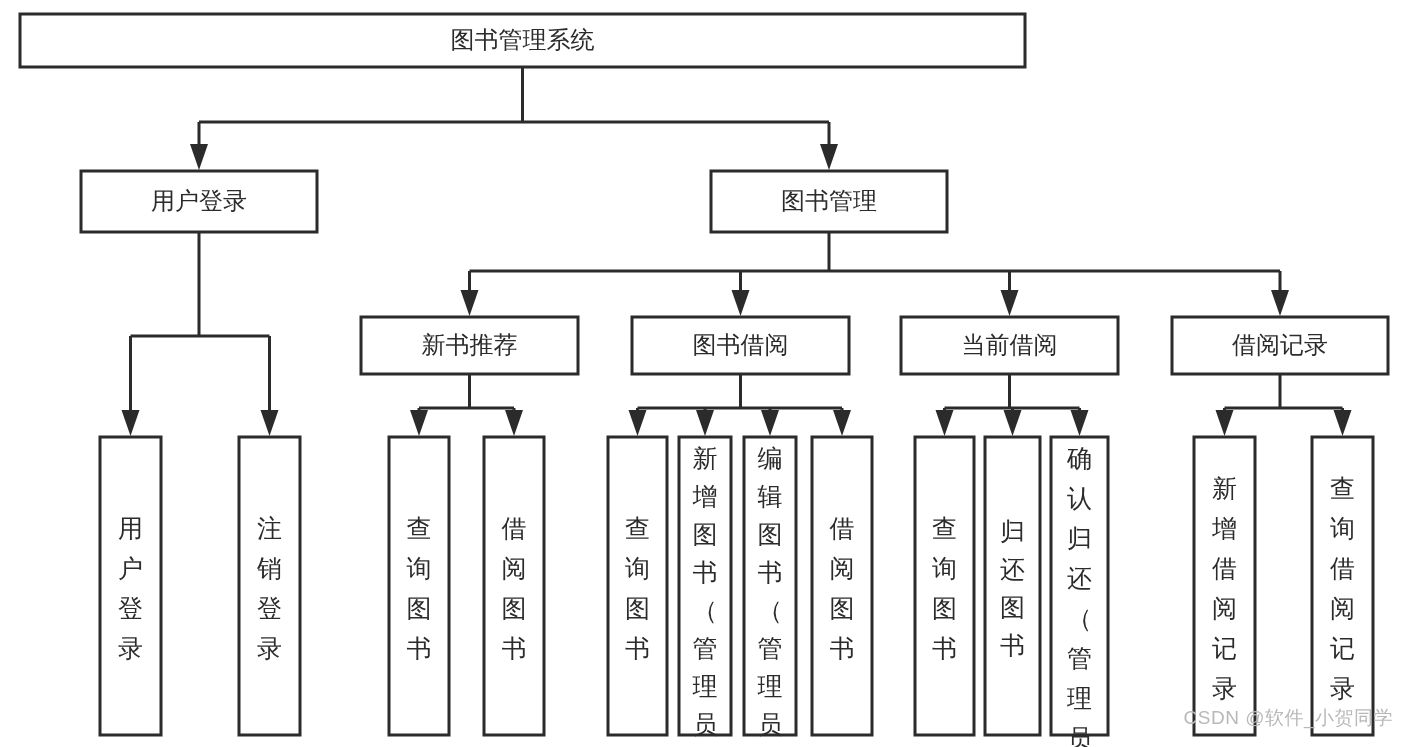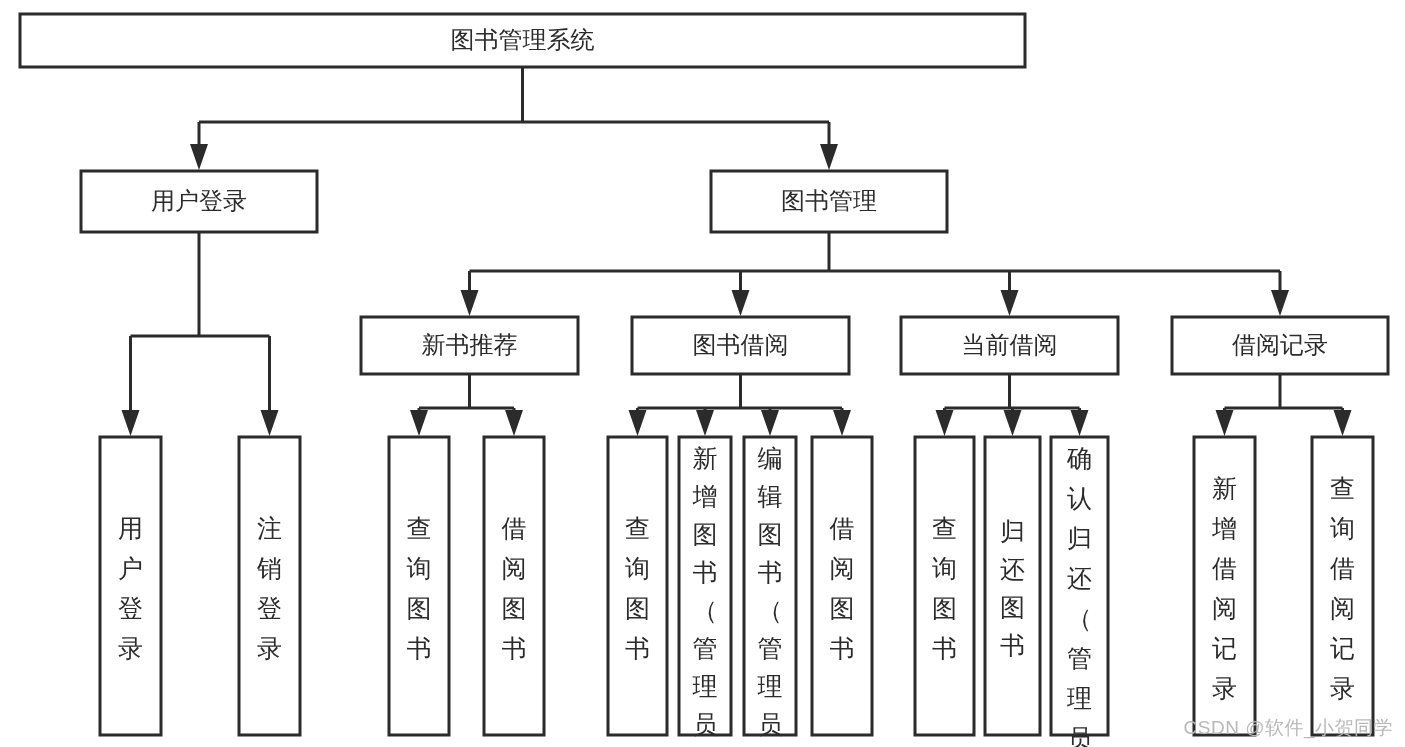--- a/index.html
+++ b/index.html
@@ -51,21 +51,21 @@
   }
   .node-label-vertical {
     fill: #2b2b2b;
     font-family: "Liberation Sans", "DejaVu Sans", sans-serif;
     font-size: 25px;
     text-anchor: middle;
   }
   .watermark {
     position: absolute;
     right: 12px;
-    bottom: 6px;
+    bottom: 16px;
     font-family: "Liberation Sans", "DejaVu Sans", sans-serif;
     font-size: 19px;
     color: #b8b8b8;
     letter-spacing: 0.5px;
     white-space: nowrap;
     pointer-events: none;
   }
 </style>
 </head>
 <body>

